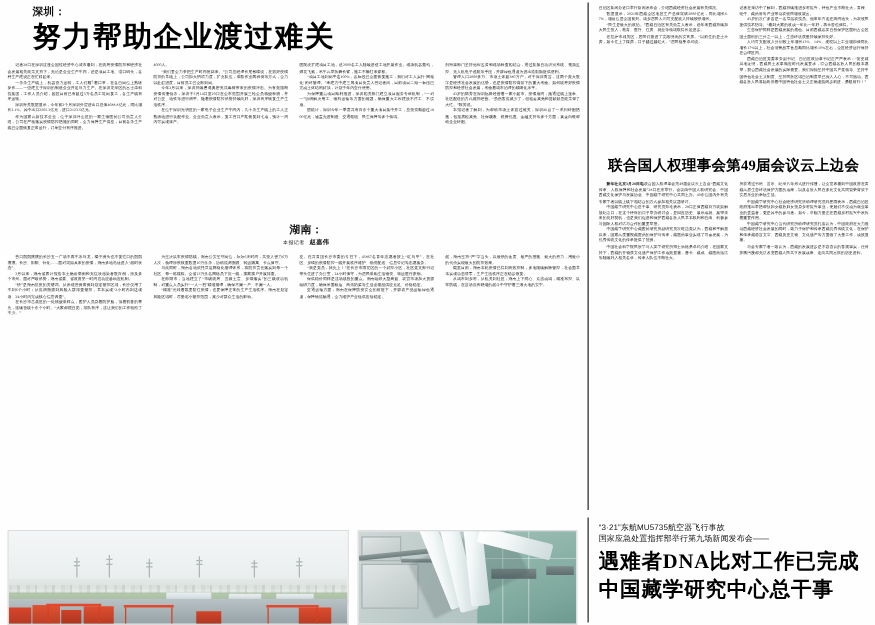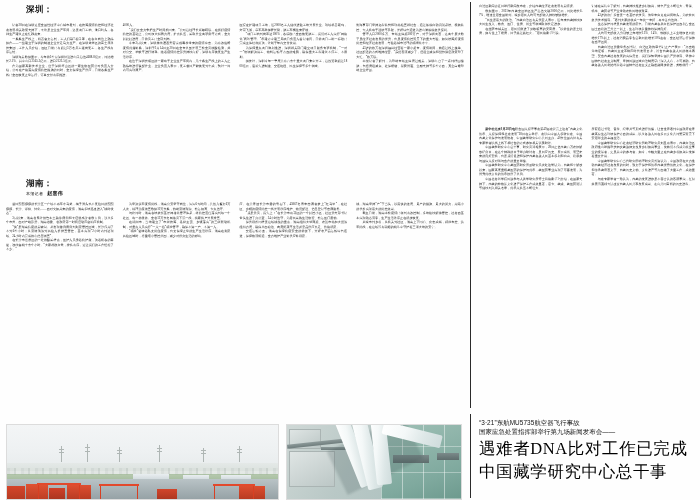--- a/index.html
+++ b/index.html
@@ -102,21 +102,21 @@
     margin-top: 7px;
     height: 140px;
     overflow: hidden;
   }
 
   
   #article-hunan {
     position: absolute;
     left: 0; top: 174px; width: 458px;
   }
-  #article-hunan .art-head { padding-left: 20px; }
+  #article-hunan .art-head { padding-left: 20px; text-align: center; }
   #article-hunan .art-body {
     margin-top: 6px;
     height: 165px;
     overflow: hidden;
   }
 
   
   .v-divider {
     position: absolute;
     left: 470px;
@@ -181,21 +181,21 @@
   }
   .shoulder {
     font-size: 6.4px;
     line-height: 9px;
     letter-spacing: 0.1px;
     color: #111;
     font-family: "Liberation Sans", "DejaVu Sans", sans-serif;
   }
   .headline-br {
     font-size: 16.5px;
-    font-weight: normal;
+    font-weight: bold;
     letter-spacing: 0.6px;
     line-height: 20px;
     color: #000;
     margin-top: 3px;
   }
 
   
   .photo-row {
     position: absolute;
     left: 6px;
@@ -322,20 +322,21 @@
 </head>
 <body>
 
 <div class="page">
 
   <div class="left-section">
 
     <div id="article-shenzhen">
       <div class="art-head">
         <div class="kicker">深圳：</div>
+        <div class="headline-main">努力帮助企业渡过难关</div>
       </div>
       <div class="art-body cols4">
         <div class="body-col">
           <p>记者28日在深圳这座全国性经济中心城市看到，在统筹疫情防控和经济社会发展相关政策支持下，无论是企业生产车间，还是项目工地、港口码头，各种生产建设正在忙碌起来。</p>
           <p>一条条生产线上，机器奋力运转，工人们戴ैं着口罩，在各自岗位上熟练操作——一些建立于深圳的制造企业开足马力生产。在深圳龙华区的富士康科技集团，工作人员介绍，园区目前已有超过5万名员工返岗复工，各生产线有序运转。</p>
           <p>深圳海关数据显示，今年前2个月深圳外贸进出口总值4688.8亿元，同比增长2.1%。其中出口2565.3亿元，进口2123.5亿元。</p>
           <p>作为国家高新技术企业，位于深圳坪山区的一家生物医药公司负责人介绍，公司在严格落实疫情防控措施的同时，全力保障生产供应，目前各条生产线已全面恢复正常运行，订单交付有序推进。</p>
         </div>
         <div class="body-col">
           <p class="noindent">4000人。</p>
@@ -411,20 +412,21 @@
           <p class="noindent">记者在采访中了解到，西藏持续推进乡村振兴，特色产业不断壮大，青稞、牦牛、藏药材等产业带动农牧民增收致富。</p>
           <p>43岁的次仁多吉是一名基层农技员。他常年奔走在田间地头，为农牧民提供技术指导。“看到大家的收成一年比一年好，再辛苦也值得。”</p>
           <p>生态保护同样是西藏发展的底色。目前西藏各类自然保护区面积占全区国土面积的三分之一以上，生态环境质量持续保持良好。</p>
           <p>人均可支配收入分别较上年增长13%、14%。规模以上工业增加值同比增长17%以上，社会消费品零售总额同比增长10%左右，全区经济运行保持在合理区间。</p>
           <p>西藏自治区党委常务副书记、自治区政协章书记正严严表示：“历史雄辩地证明，西藏民主改革顺应时代发展要求，符合西藏各族人民的根本愿望，契合西藏社会发展的实际需要。我们深知坚持中国共产党领导、坚持中国特色社会主义制度、坚持民族区域自治制度早已深入人心，不可撼动。西藏各族人民将始终沿着中国特色社会主义正确道路阔步前进，勇毅前行！”</p>
         </div>
       </div>
     </div>
 
     <div id="article-unhrc">
+      <div class="headline-r1">联合国人权理事会第49届会议云上边会</div>
       <div class="art-body cols2">
         <div class="body-col">
           <p>
             <span class="credit">新华社北京3月28日电</span><span>联合国人权理事会第49届会议云上边会“西藏文化传承、人权保障和社会发展”28日在京举行。会议由中国人权研究会、中国西藏文化保护与发展协会、中国藏学研究中心共同主办。40余位国内外有关专家学者以线上线下相结合的方式参加相关议题研讨。</span>
           </p>
           <p>中国藏学研究中心总干事、研究员郑堆表示，28日正值西藏百万农奴解放纪念日，在这个特殊的日子举办研讨会，是回应历史、展示成就、展望未来的良好契机，也是我们促进和保护西藏各族人民基本权利和自由、积极参与国际人权对话与合作的重要举措。</p>
           <p>中国藏学研究中心藏医药研究所副研究员次旺边觉认为，西藏和平解放以来，国家高度重视藏医药的保护与传承，藏医药事业实现了可喜发展，为优秀传统文化的传承提供了范例。</p>
           <p>中国社会科学院民族学与人类学研究所博士后格桑卓玛介绍，在国家支持下，西藏的非物质文化遗产保护工作成效显著，唐卡、藏戏、藏医药浴法等陆续列入相关名录，传承人队伍不断壮大。</p>
         </div>
         <div class="body-col">

